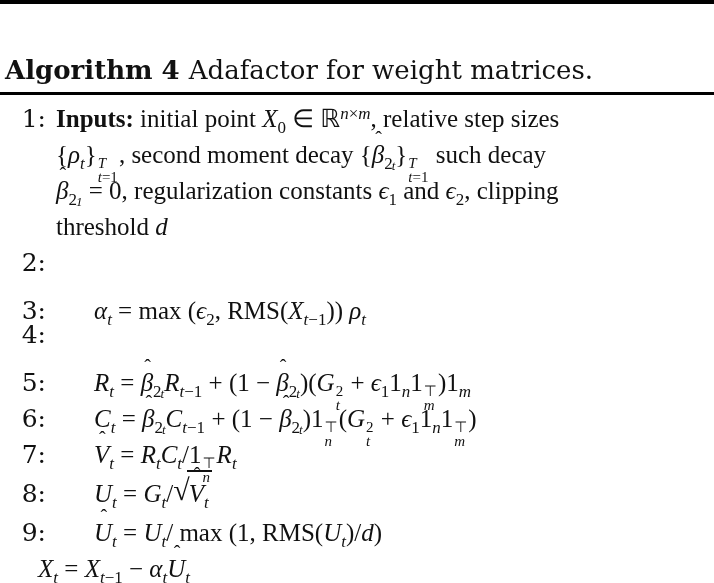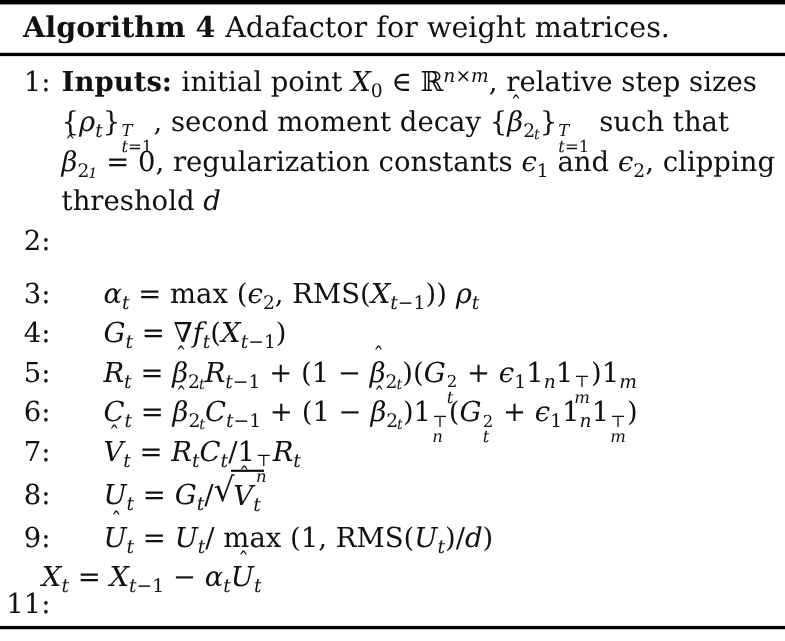--- a/index.html
+++ b/index.html
@@ -11,42 +11,43 @@
     color: #111111;
     font-family: "DejaVu Serif", "Liberation Serif", serif;
     overflow: hidden;
   }
   .rule { width: 100%; background: #000000; }
   .rule-thick { height: 4px; }
   .rule-med { height: 3px; }
   .alg-title {
     font-size: 26px;
     line-height: 34px;
-    padding: 5px 4px 5px 21px;
+    padding: 5px 4px 5px 5px;
     white-space: nowrap;
+    margin-top: 44px;
   }
   .alg-title .t-label { font-weight: bold; }
   .alg-title .t-caption { margin-left: 9px; }
   .alg-body { padding-top: 6px; font-size: 25px; }
   .alg-row {
     display: flex;
     align-items: baseline;
     height: 36px;
     line-height: 36px;
     white-space: nowrap;
   }
   .alg-row.tall { height: 42px; line-height: 42px; }
   .alg-num {
     flex: 0 0 46px;
     width: 46px;
     text-align: right;
     padding-right: 10px;
     font-style: normal;
   }
-  .alg-content { white-space: nowrap; }
+  .alg-content { white-space: nowrap; font-family: Liberation Serif, serif; }
   .ind-1 { padding-left: 38px; margin-top: 12px; }
   
   .tk-r { font-style: normal; }
   .tk-b { font-weight: bold; font-style: normal; }
   .tk-i { font-style: italic; }
   .tk-sub, .tk-subr {
     font-size: 68%; line-height: 1;
     vertical-align: -0.33em;
   }
   .tk-sub { font-style: italic; }
@@ -116,40 +117,39 @@
         <span class="alg-content"><span class="tk tk-b">Inputs: </span><span class="tk tk-r">initial point </span><span class="tk tk-i">X</span><span class="tk tk-subr">0</span><span class="tk tk-r"> ∈ ℝ</span><span class="tk tk-sup"><span class="tk tk-i">n</span><span class="tk tk-r">×</span><span class="tk tk-i">m</span></span><span class="tk tk-r">, relative step sizes</span></span>
       </div>
       <div class="alg-row">
         <span class="alg-num"></span>
         <span class="alg-content"><span class="tk tk-r">{</span><span class="tk tk-i">ρ</span><span class="tk tk-sub">t</span><span class="tk tk-r">}</span><span class="tk tk-stack">
             <span class="st-sup"><span class="tk tk-i">T</span></span>
             <span class="st-sub"><span class="tk tk-i">t</span><span class="tk tk-r">=1</span></span>
           </span><span class="tk tk-r">, second moment decay {</span><span class="tk tk-hat"><span class="hat-mark">ˆ</span><span class="hat-base">β</span></span><span class="tk tk-subr">2</span><span class="tk tk-subsub">t</span><span class="tk tk-r">}</span><span class="tk tk-stack">
             <span class="st-sup"><span class="tk tk-i">T</span></span>
             <span class="st-sub"><span class="tk tk-i">t</span><span class="tk tk-r">=1</span></span>
-          </span><span class="tk tk-r"> such that</span></span>
+          </span><span class="tk tk-r"> such decay</span></span>
       </div>
       <div class="alg-row">
         <span class="alg-num"></span>
         <span class="alg-content"><span class="tk tk-hat"><span class="hat-mark">ˆ</span><span class="hat-base">β</span></span><span class="tk tk-subr">2</span><span class="tk tk-subsub">1</span><span class="tk tk-r"> = 0, regularization constants </span><span class="tk tk-i">ϵ</span><span class="tk tk-subr">1</span><span class="tk tk-r"> and </span><span class="tk tk-i">ϵ</span><span class="tk tk-subr">2</span><span class="tk tk-r">, clipping</span></span>
       </div>
       <div class="alg-row">
         <span class="alg-num"></span>
         <span class="alg-content"><span class="tk tk-r">threshold </span><span class="tk tk-i">d</span></span>
       </div>
       <div class="alg-row">
         <span class="alg-num">2:</span>
       </div>
       <div class="alg-row">
         <span class="alg-num">3:</span>
         <span class="alg-content ind-1"><span class="tk tk-i">α</span><span class="tk tk-sub">t</span><span class="tk tk-r"> = max (</span><span class="tk tk-i">ϵ</span><span class="tk tk-subr">2</span><span class="tk tk-r">, RMS(</span><span class="tk tk-i">X</span><span class="tk tk-sub"><span class="tk tk-i">t</span><span class="tk tk-r">−1</span></span><span class="tk tk-r">)) </span><span class="tk tk-i">ρ</span><span class="tk tk-sub">t</span></span>
       </div>
       <div class="alg-row">
         <span class="alg-num">4:</span>
-        <span class="alg-content ind-1"><span class="tk tk-i">G</span><span class="tk tk-sub">t</span><span class="tk tk-r"> = ∇</span><span class="tk tk-i">f</span><span class="tk tk-sub">t</span><span class="tk tk-r">(</span><span class="tk tk-i">X</span><span class="tk tk-sub"><span class="tk tk-i">t</span><span class="tk tk-r">−1</span></span><span class="tk tk-r">)</span></span>
       </div>
       <div class="alg-row">
         <span class="alg-num">5:</span>
         <span class="alg-content ind-1"><span class="tk tk-i">R</span><span class="tk tk-sub">t</span><span class="tk tk-r"> = </span><span class="tk tk-hat"><span class="hat-mark">ˆ</span><span class="hat-base">β</span></span><span class="tk tk-subr">2</span><span class="tk tk-subsub">t</span><span class="tk tk-i">R</span><span class="tk tk-sub"><span class="tk tk-i">t</span><span class="tk tk-r">−1</span></span><span class="tk tk-r"> + (1 − </span><span class="tk tk-hat"><span class="hat-mark">ˆ</span><span class="hat-base">β</span></span><span class="tk tk-subr">2</span><span class="tk tk-subsub">t</span><span class="tk tk-r">)(</span><span class="tk tk-i">G</span><span class="tk tk-stack">
             <span class="st-sup">2</span>
             <span class="st-sub"><span class="tk tk-i">t</span></span>
           </span><span class="tk tk-r"> + </span><span class="tk tk-i">ϵ</span><span class="tk tk-subr">1</span><span class="tk tk-r">1</span><span class="tk tk-sub">n</span><span class="tk tk-r">1</span><span class="tk tk-stack">
             <span class="st-sup">⊤</span>
             <span class="st-sub"><span class="tk tk-i">m</span></span>
           </span><span class="tk tk-r">)1</span><span class="tk tk-sub">m</span></span>

